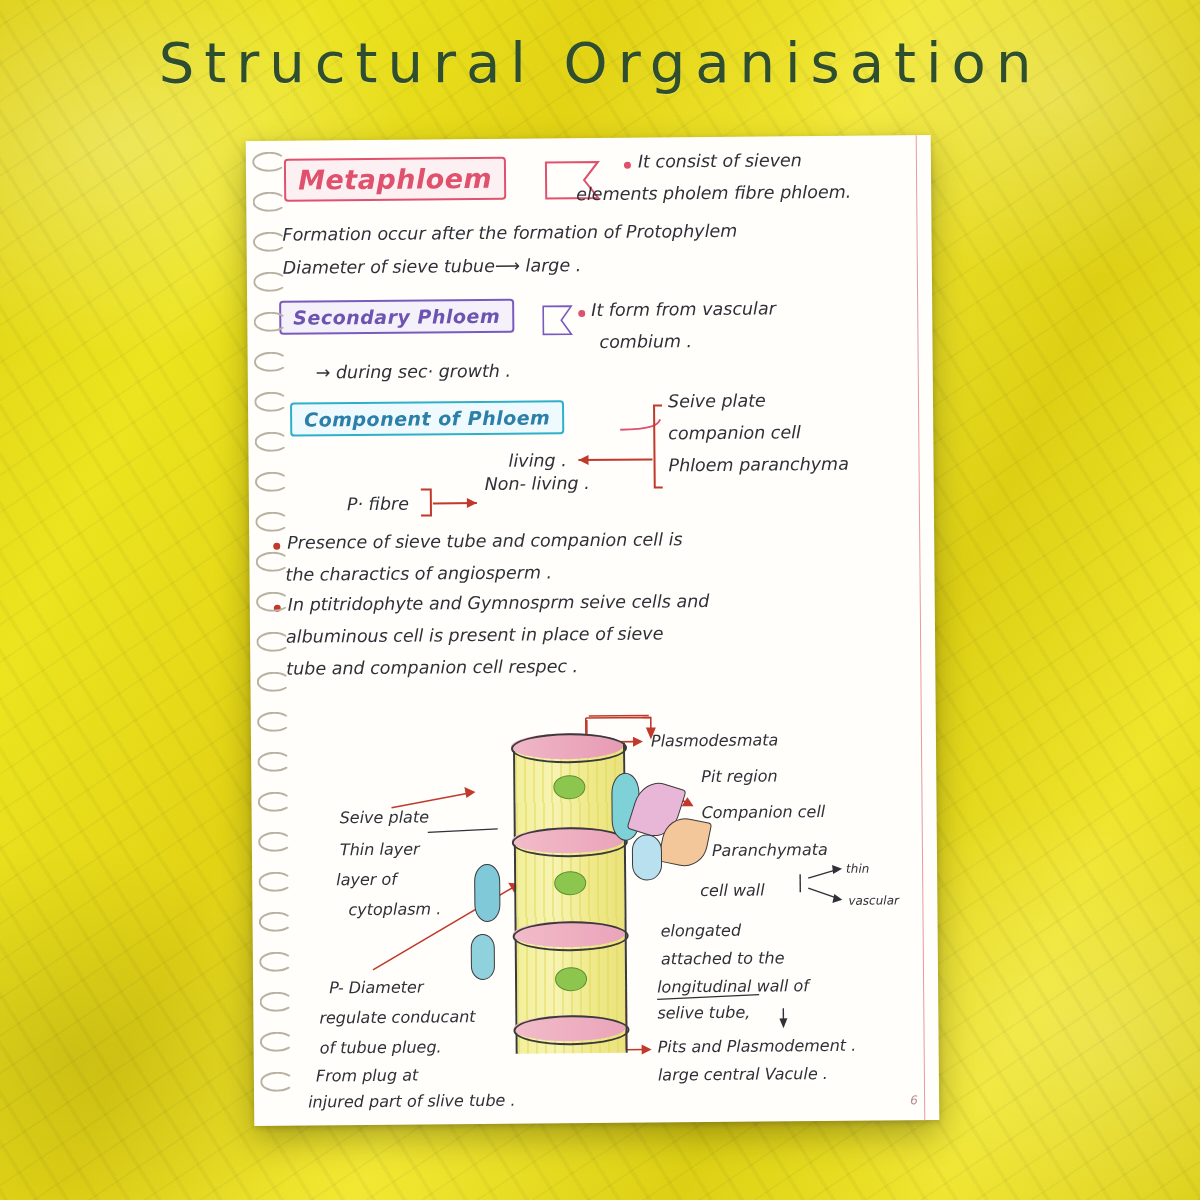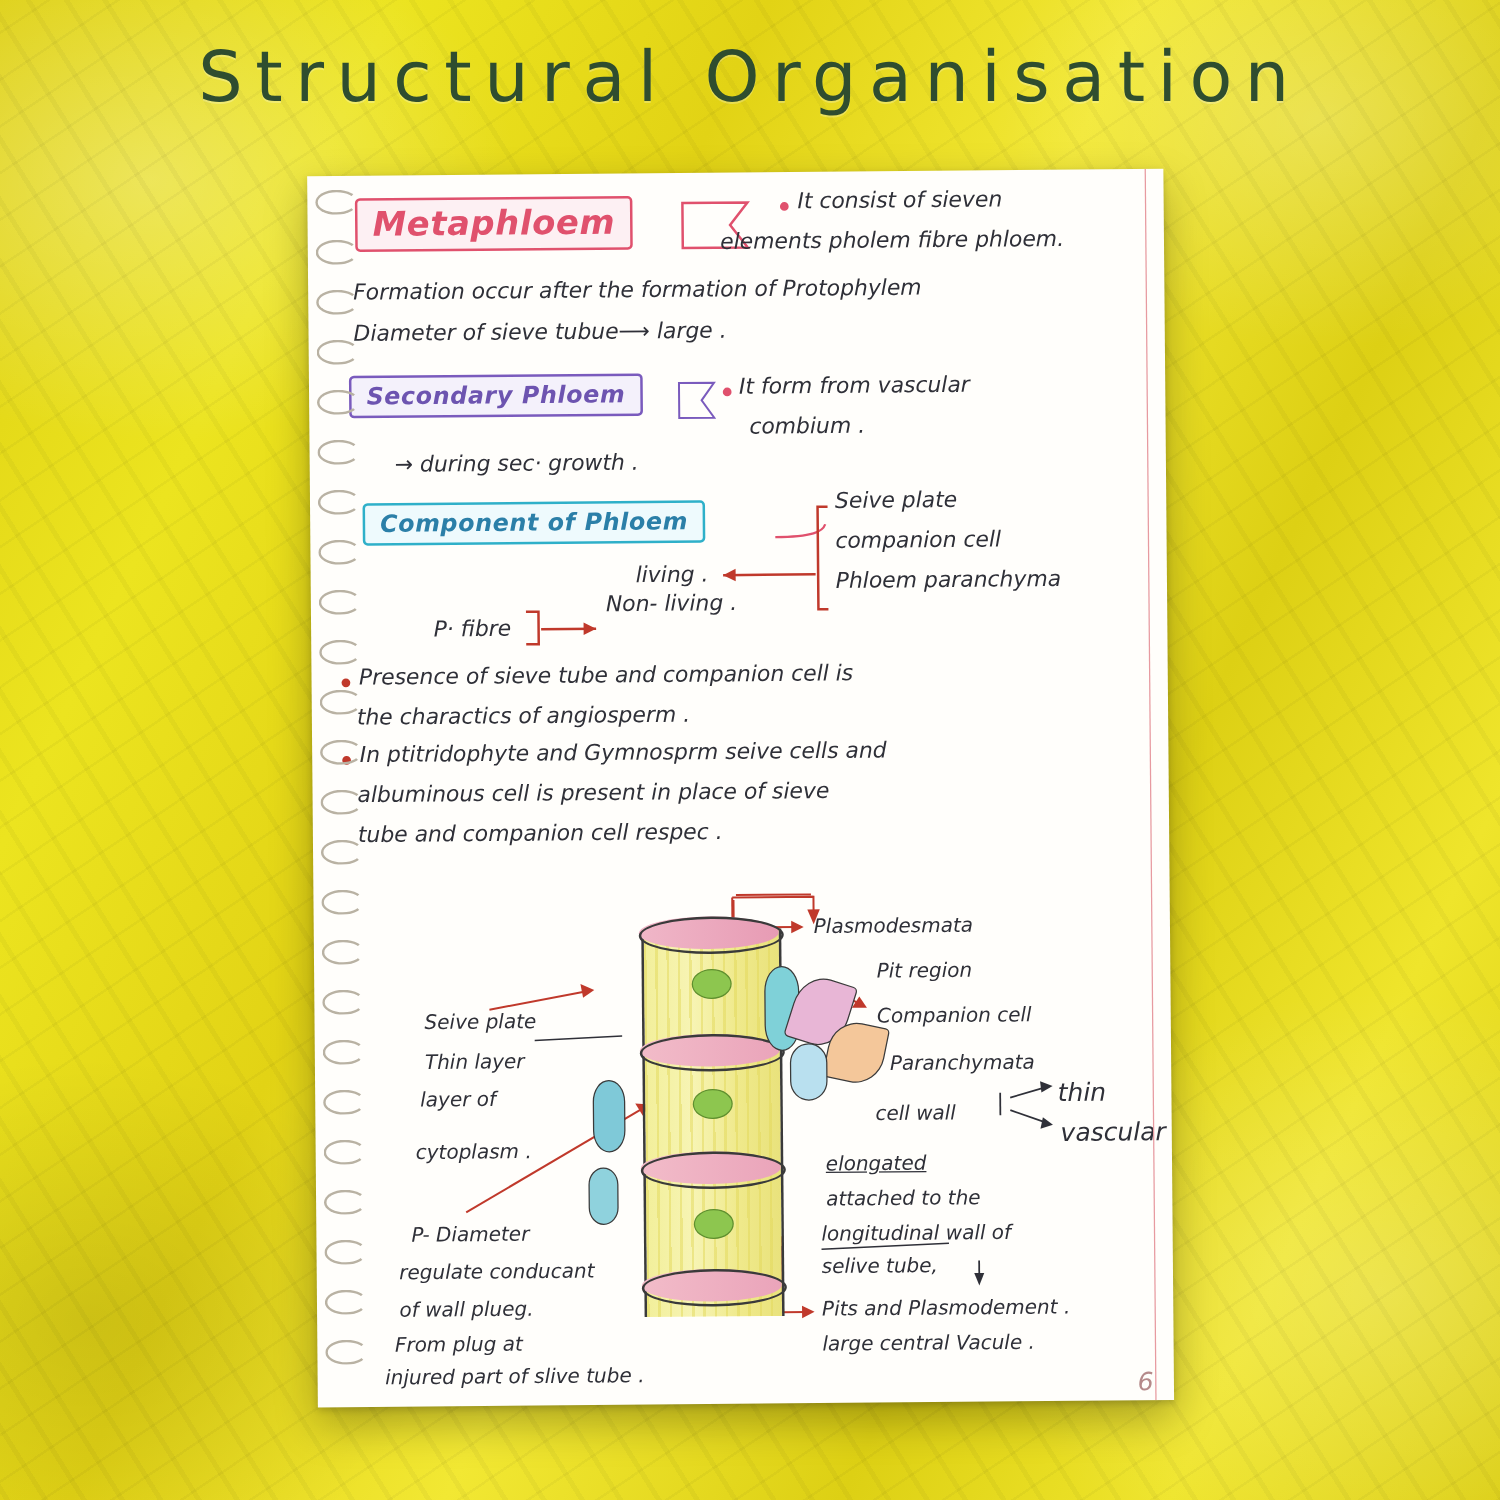--- a/index.html
+++ b/index.html
@@ -66,21 +66,21 @@
   }
 
   
   .hbox{position:absolute;border:2px solid;border-radius:4px;padding:4px 12px;font-weight:700;letter-spacing:.5px;}
   .hbox.pink{border-color:#e0516d;color:#e0516d;background:#fdf0f3;font-size:27px;font-style:italic;}
   .hbox.purple{border-color:#7a5bbd;color:#6d54b0;background:#f4f1fb;font-size:19px;font-style:italic;}
   .hbox.teal{border-color:#2fb0c9;color:#2b7fa8;background:#eefafd;font-size:19px;font-style:italic;}
 
   .line{position:absolute;font-size:17.5px;font-style:italic;color:#2f3038;white-space:nowrap;}
   .line.sm{font-size:16px;}
-  .line.xs{font-size:20px;}
+  .line.xs{font-size:12px;}
   .bullet{position:absolute;width:7px;height:7px;border-radius:50%;background:#c0392b;}
   .bullet.pink{background:#e0516d;}
 
   svg.ink{position:absolute;left:0;top:0;width:685px;height:985px;overflow:visible;pointer-events:none;}
 
   
   .diagram{position:absolute;left:232px;top:585px;width:230px;height:360px;}
   .tube{
     position:absolute;left:30px;top:20px;width:108px;height:310px;
     background:linear-gradient(90deg,#f2ef9a 0%,#f7f4b4 35%,#efe98a 70%,#e9e27c 100%);
@@ -213,37 +213,37 @@
       <div class="sidecell" style="left:150px;top:60px;width:44px;height:52px;transform:rotate(18deg);border-radius:50% 8% 50% 8%;background:#e8b6d6;"></div>
       <div class="sidecell" style="left:178px;top:96px;width:44px;height:46px;transform:rotate(12deg);border-radius:50% 8% 50% 8%;background:#f4c79a;"></div>
       <div class="sidecell" style="left:148px;top:112px;width:28px;height:44px;border-radius:50%/34%;background:#b9e0ef;"></div>
       <div class="sidecell" style="left:-10px;top:140px;width:24px;height:56px;border-radius:50%/30%;background:#7fc9d8;"></div>
       <div class="sidecell" style="left:-14px;top:210px;width:22px;height:44px;border-radius:50%/30%;background:#8fd2dd;"></div>
     </div>
 
     <div class="line sm" style="left:88px;top:668px;">Seive plate</div>
     <div class="line sm" style="left:88px;top:700px;">Thin layer</div>
     <div class="line sm" style="left:84px;top:730px;">layer of</div>
-    <div class="line sm" style="left:80px;top:760px;margin-top:12px;">cytoplasm .</div>
+    <div class="line sm" style="left:96px;top:760px;">cytoplasm .</div>
 
     <div class="line sm" style="left:76px;top:838px;">P- Diameter</div>
     <div class="line sm" style="left:66px;top:868px;">regulate conducant</div>
-    <div class="line sm" style="left:66px;top:898px;">of wall plueg.</div>
+    <div class="line sm" style="left:66px;top:898px;">of tubue plueg.</div>
     <div class="line sm" style="left:62px;top:926px;">From plug at</div>
     <div class="line sm" style="left:54px;top:952px;">injured part of slive tube .</div>
 
     <div class="line sm" style="left:400px;top:594px;">Plasmodesmata</div>
     <div class="line sm" style="left:450px;top:630px;">Pit region</div>
     <div class="line sm" style="left:450px;top:666px;">Companion cell</div>
     <div class="line sm" style="left:460px;top:704px;">Paranchymata</div>
     <div class="line sm" style="left:448px;top:744px;">cell wall</div>
     <div class="line xs" style="left:594px;top:726px;">thin</div>
     <div class="line xs" style="left:596px;top:758px;">vascular</div>
 
-    <div class="line sm" style="left:408px;top:784px;text-decoration:underline;">elongated</div>
+    <div class="line sm" style="left:408px;top:784px;">elongated</div>
     <div class="line sm" style="left:408px;top:812px;">attached to the</div>
     <div class="line sm" style="left:404px;top:840px;">longitudinal wall of</div>
     <div class="line sm" style="left:404px;top:866px;">selive tube,</div>
     <div class="line sm" style="left:404px;top:900px;">Pits and Plasmodement  .</div>
     <div class="line sm" style="left:404px;top:928px;">large central Vacule .</div>
 
     <div class="line xs" style="left:656px;top:958px;color:#b58a8a;">6</div>
   </div>
 </div>
 

